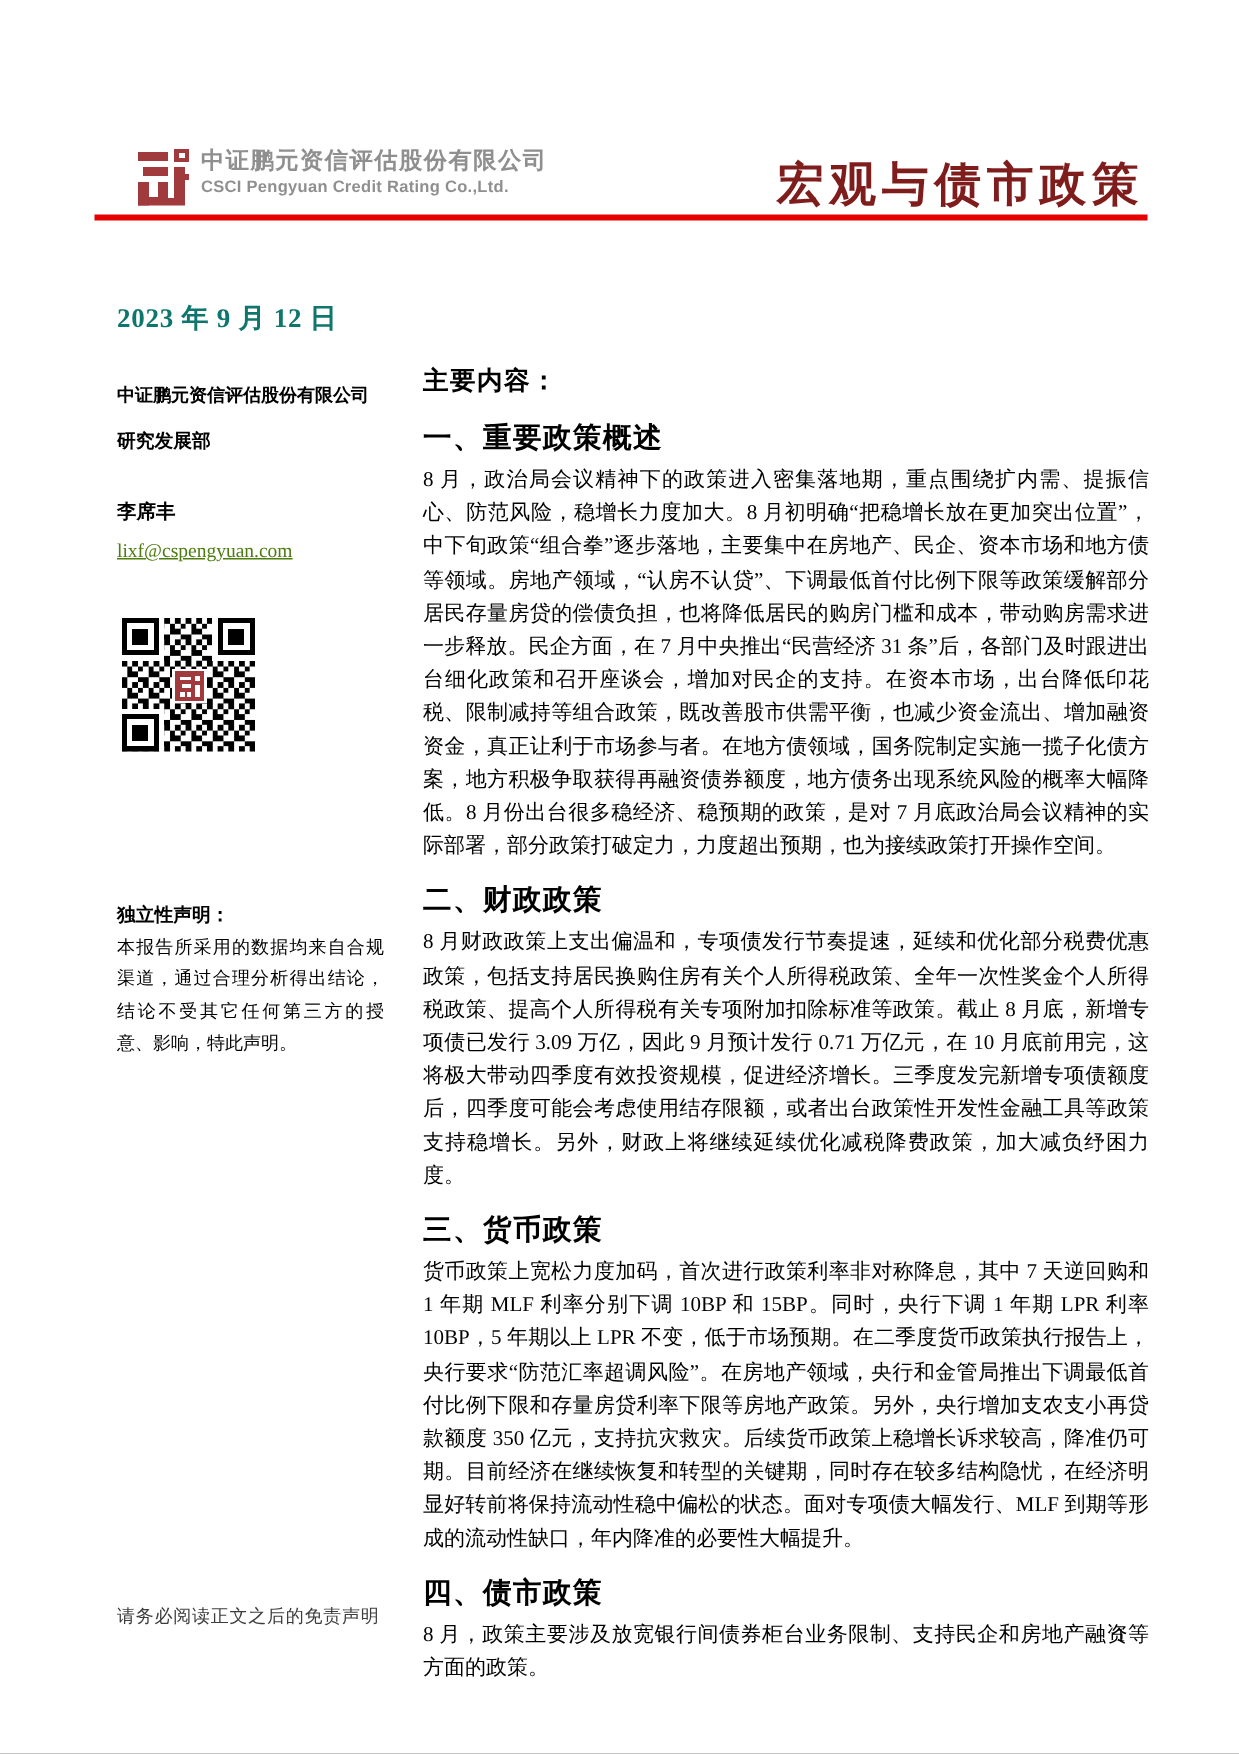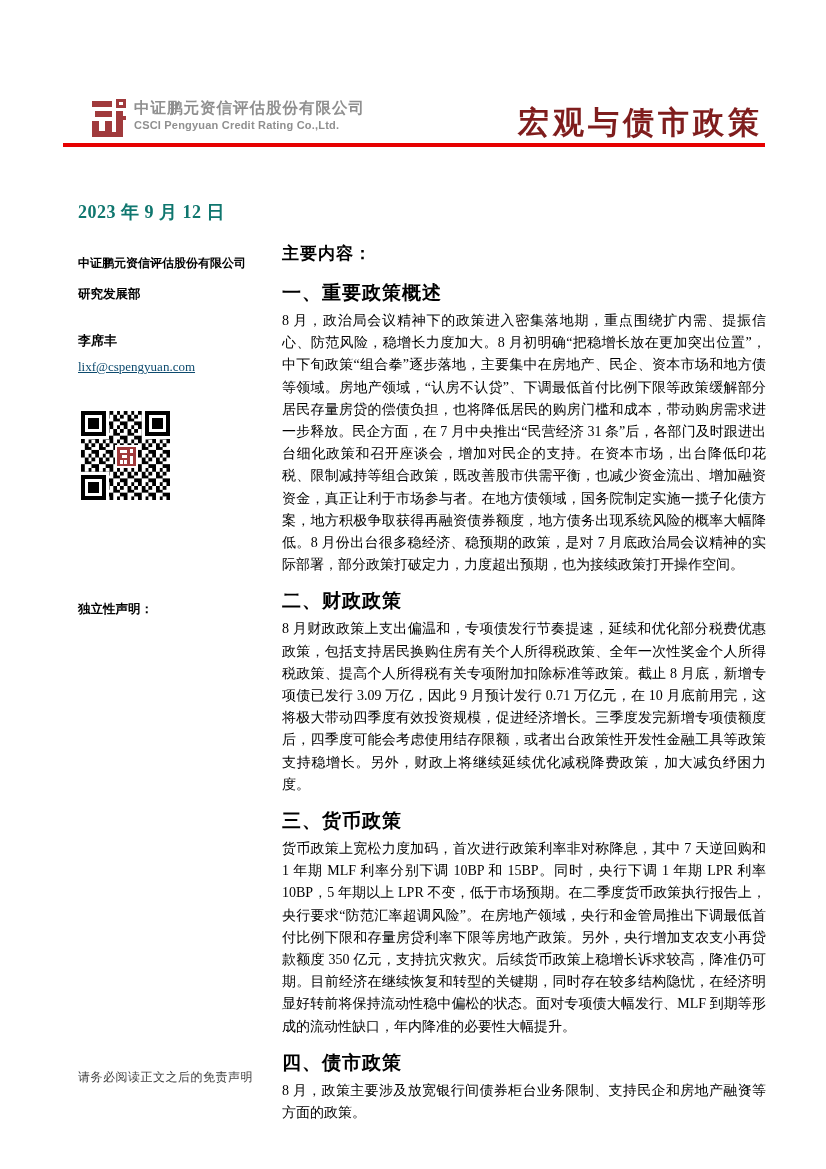--- a/index.html
+++ b/index.html
@@ -39,21 +39,21 @@
   }
   .report-date{
     position:absolute;left:78px;top:200px;
     font-size:18px;font-weight:bold;color:#0f766e;letter-spacing:.5px;white-space:nowrap;
   }
   
   .sidebar{position:absolute;left:78px;top:256px;width:178px;}
   .sb-org{font-size:12px;font-weight:bold;line-height:15px;white-space:nowrap;}
   .sb-dept{font-size:12.5px;font-weight:bold;line-height:15px;margin-top:16px;}
   .sb-author{font-size:13px;font-weight:bold;line-height:15px;margin-top:31px;}
-  .sb-email{display:inline-block;font-size:13px;color:#0c4a6e;text-decoration:underline;line-height:15px;margin-top:11px;cursor:pointer;}
+  .sb-email{display:inline-block;font-size:13px;color:#4d7c0f;text-decoration:underline;line-height:15px;margin-top:11px;cursor:pointer;}
   .sb-note{font-size:12px;line-height:30px;margin-top:57px;text-align:justify;}
   .sb-qr{display:block;width:89px;height:89px;margin:36px 0 0 3px;}
   .sb-ind-title{font-size:12.5px;font-weight:bold;margin-top:100px;line-height:18px;}
   .sb-ind-body{font-size:12px;line-height:21.4px;text-align:justify;margin-top:2px;}
   
   .main{position:absolute;left:282px;top:242px;width:484px;}
   .summary-label{font-size:17px;font-weight:bold;line-height:24px;letter-spacing:1px;}
   .section-heading{font-size:19px;font-weight:bold;line-height:28px;margin:11px 0 3px 0;letter-spacing:1px;}
   .section-heading.first{margin-top:13px;}
   .section-body{font-size:14px;line-height:22.2px;margin:0;text-align:justify;}
@@ -142,20 +142,21 @@
         <rect x="11" y="11" width="2" height="0.7"></rect>
         <rect x="13.8" y="10.8" width="0.9" height="1"></rect>
         <rect x="11.4" y="12.4" width="1.6" height="0.7"></rect>
         <rect x="13.8" y="12.6" width="0.9" height="2.2"></rect>
         <rect x="11" y="13.8" width="0.8" height="1"></rect>
         <rect x="12.2" y="13.8" width="0.8" height="1"></rect>
       </g>
     </svg>
 
     <div class="sb-ind-title">独立性声明：</div>
+    <div class="sb-ind-body">本报告所采用的数据均来自合规渠道，通过合理分析得出结论，结论不受其它任何第三方的授意、影响，特此声明。</div>
   </aside>
 
   <main class="main">
     <div class="summary-label">主要内容：</div>
 
     <section>
       <h2 class="section-heading first">一、重要政策概述</h2>
       <p class="section-body">8 月，政治局会议精神下的政策进入密集落地期，重点围绕扩内需、提振信心、防范风险，稳增长力度加大。8 月初明确“把稳增长放在更加突出位置”，中下旬政策“组合拳”逐步落地，主要集中在房地产、民企、资本市场和地方债等领域。房地产领域，“认房不认贷”、下调最低首付比例下限等政策缓解部分居民存量房贷的偿债负担，也将降低居民的购房门槛和成本，带动购房需求进一步释放。民企方面，在 7 月中央推出“民营经济 31 条”后，各部门及时跟进出台细化政策和召开座谈会，增加对民企的支持。在资本市场，出台降低印花税、限制减持等组合政策，既改善股市供需平衡，也减少资金流出、增加融资资金，真正让利于市场参与者。在地方债领域，国务院制定实施一揽子化债方案，地方积极争取获得再融资债券额度，地方债务出现系统风险的概率大幅降低。8 月份出台很多稳经济、稳预期的政策，是对 7 月底政治局会议精神的实际部署，部分政策打破定力，力度超出预期，也为接续政策打开操作空间。</p>
     </section>
 

